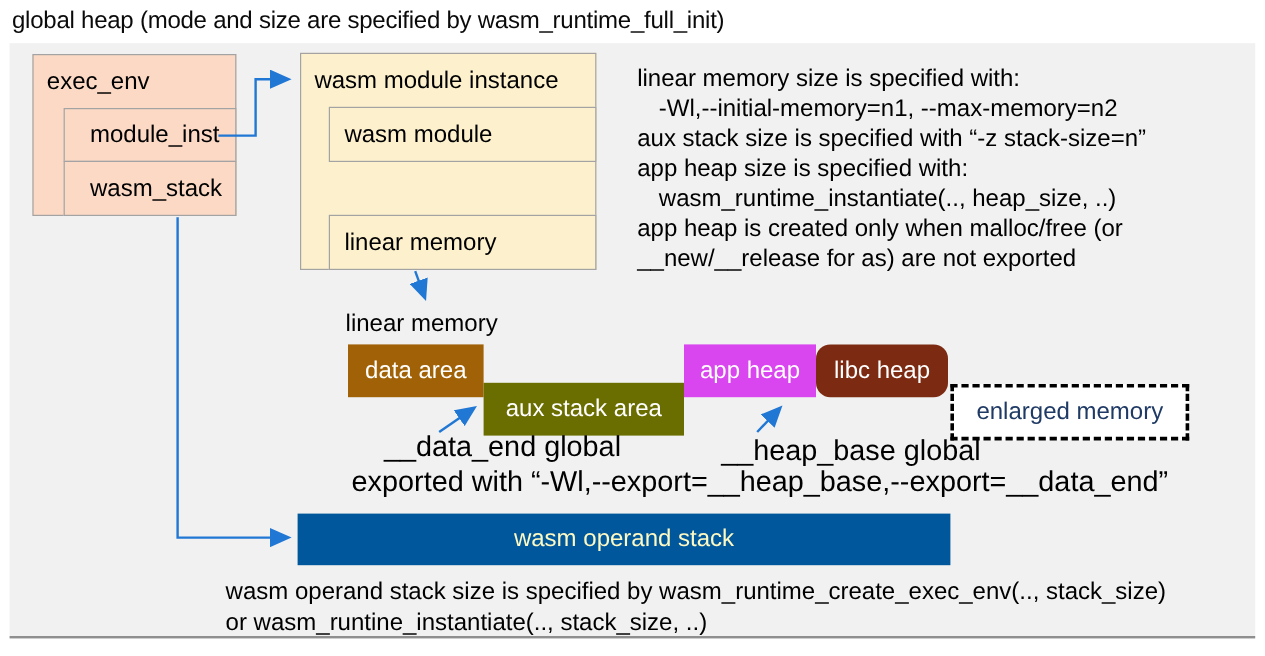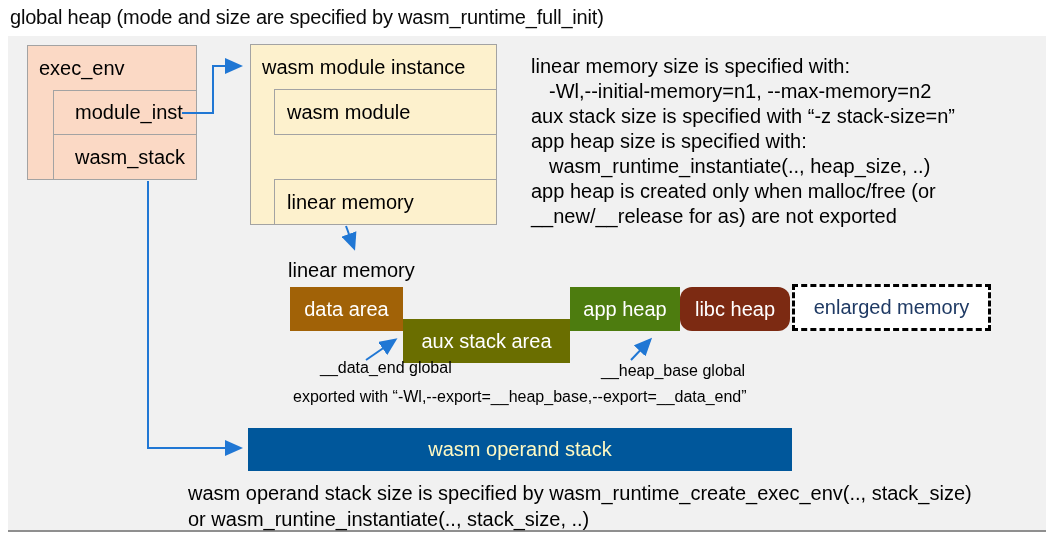--- a/index.html
+++ b/index.html
@@ -33,21 +33,21 @@
   .seg {
     position:absolute; top:287px; height:44px; color:#ffffff; font-size:20px;
     display:flex; align-items:center; justify-content:center; white-space:nowrap;
   }
   .enlarged {
     position:absolute; left:792px; top:284px; width:199px; height:47px;
     background:#ffffff; border:3px dashed #000; box-sizing:border-box;
     display:flex; align-items:center; justify-content:center; font-size:20px;
     white-space:nowrap;
   }
-  .ann { position:absolute; font-size:16px; white-space:nowrap; }
+  .ann { position:absolute; font-size:24px; white-space:nowrap; }
   .opstack {
     position:absolute; left:248px; top:428px; width:544px; height:43px;
     display:flex; align-items:center; justify-content:center;
     color:#fef9c3; font-size:20px; white-space:nowrap;
   }
   .bottom-notes { position:absolute; left:188px; top:480px; font-size:20px; line-height:26px; }
   .bottom-notes div { white-space:nowrap; }
   svg.arrows { position:absolute; left:0; top:0; pointer-events:none; }
 </style>
 </head>
@@ -78,23 +78,23 @@
     <div>app heap size is specified with:</div>
     <div class="indent">wasm_runtime_instantiate(.., heap_size, ..)</div>
     <div>app heap is created only when malloc/free (or</div>
     <div>__new/__release for as) are not exported</div>
   </div>
 
   <div class="lm-label">linear memory</div>
 
   <div class="seg" style="left: 290px; width: 113px; background: #a16207;">data area</div>
   <div class="seg" style="left: 403px; width: 167px; background: rgb(106, 110, 0); margin-top: 32px;">aux stack area</div>
-  <div class="seg" style="left: 570px; width: 110px; background: #4d7c0f;">app heap</div>
+  <div class="seg" style="left: 570px; width: 110px; background: #d946ef;">app heap</div>
   <div class="seg" style="left: 680px; width: 110px; background: rgb(124, 42, 18); border-radius: 12px;">libc heap</div>
-  <div class="enlarged" style="color: rgb(31, 58, 100);">enlarged memory</div>
+  <div class="enlarged" style="color: rgb(31, 58, 100); margin-top: 36px;">enlarged memory</div>
 
   <div class="ann" style="left:320px; top:359px;">__data_end global</div>
   <div class="ann" style="left:601px; top:362px;">__heap_base global</div>
   <div class="ann" style="left:293px; top:388px;">exported with “-Wl,--export=__heap_base,--export=__data_end”</div>
 
   <div class="opstack" style="background: rgb(0, 87, 155);">wasm operand stack</div>
 
   <div class="bottom-notes">
     <div>wasm operand stack size is specified by wasm_runtime_create_exec_env(.., stack_size)</div>
     <div>or wasm_runtine_instantiate(.., stack_size, ..)</div>

